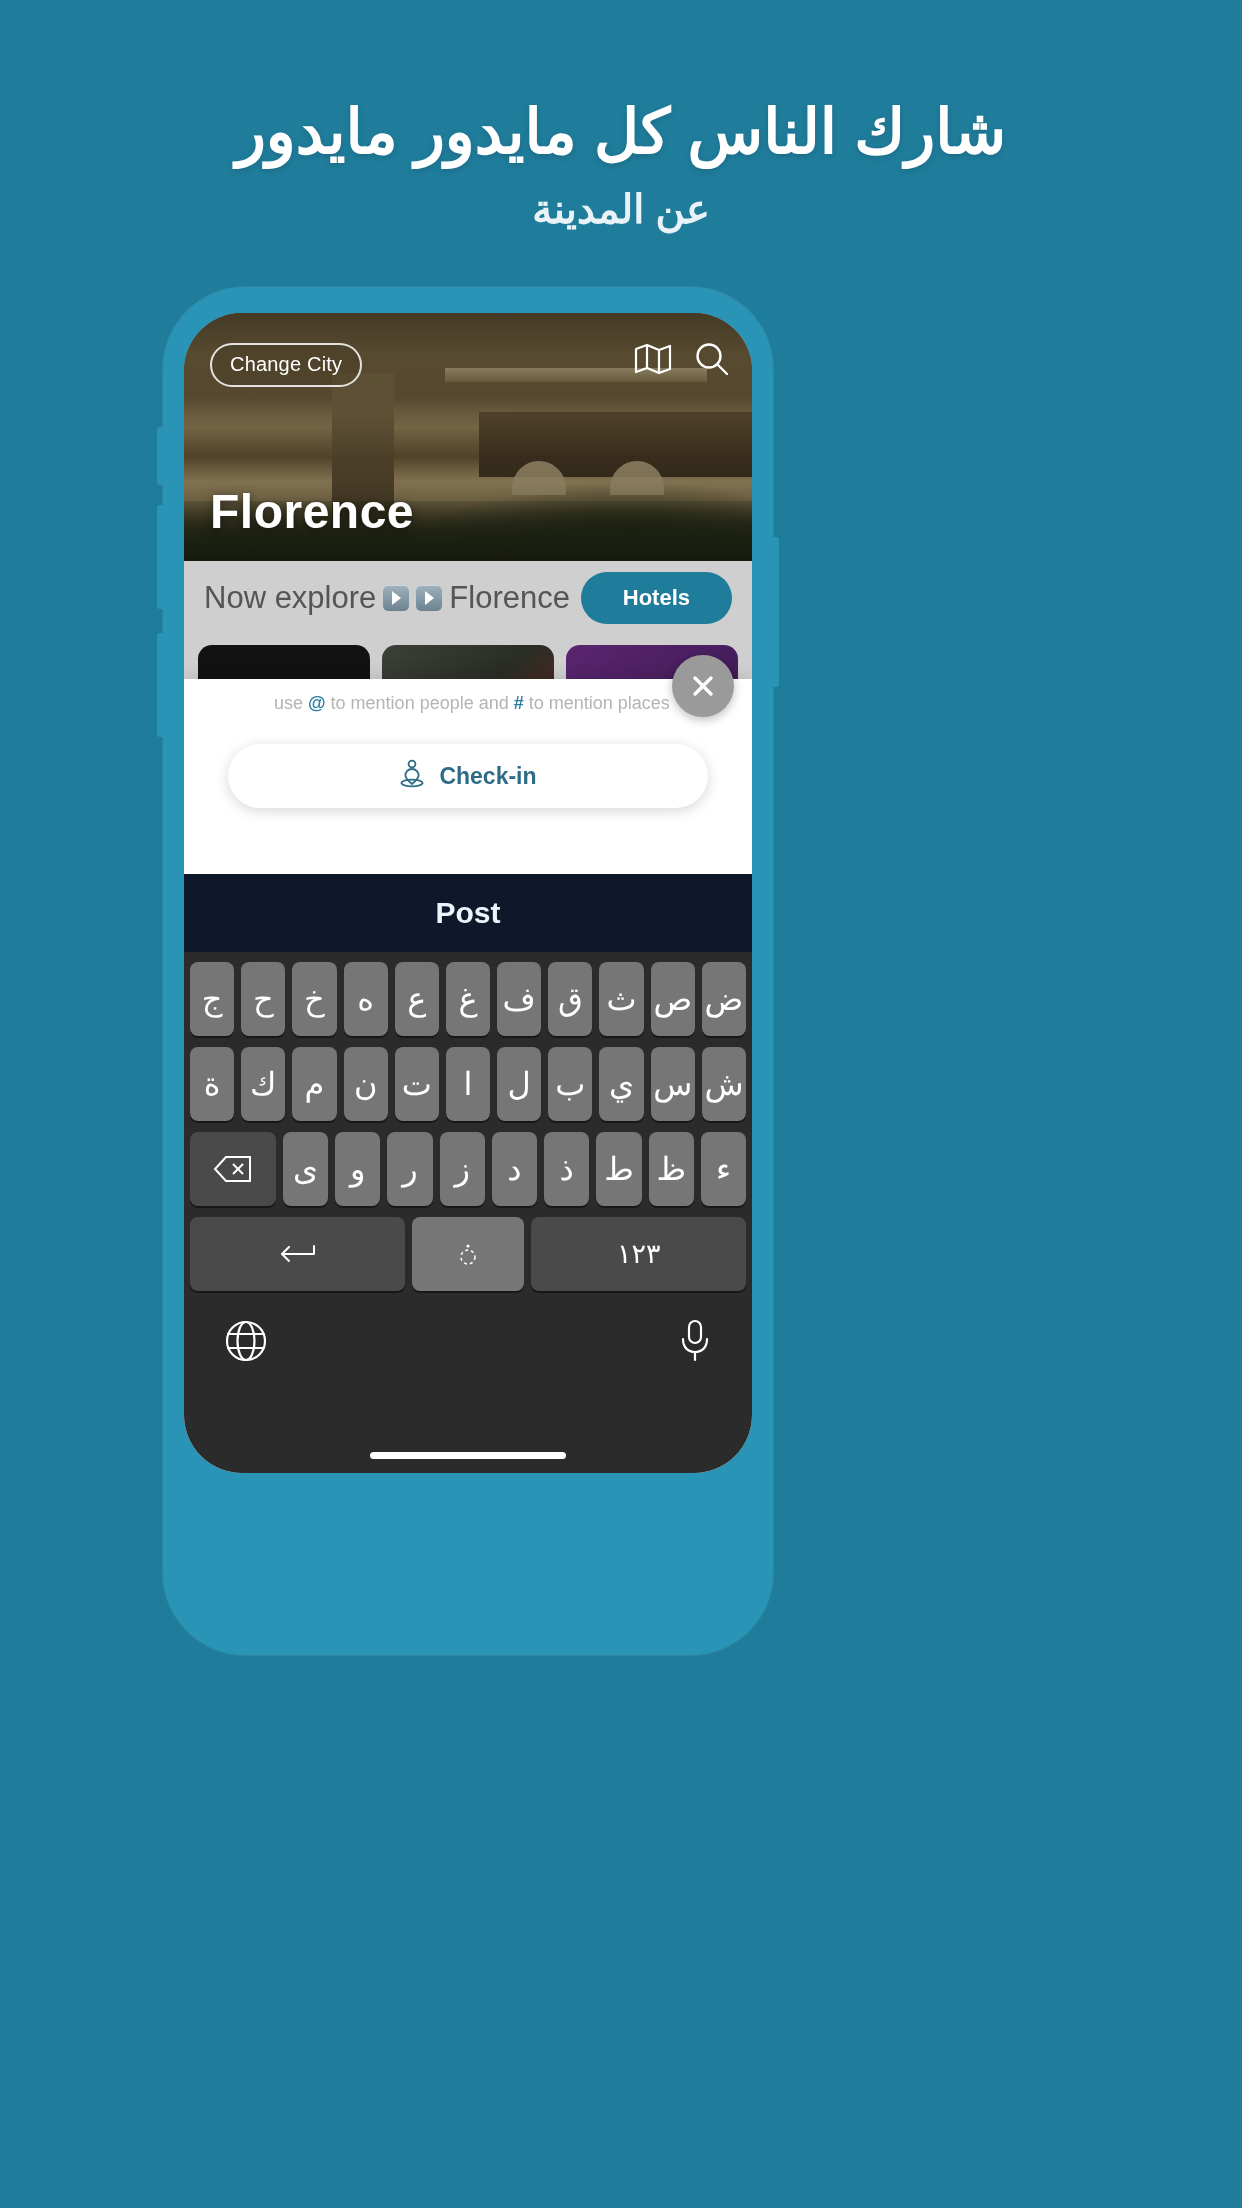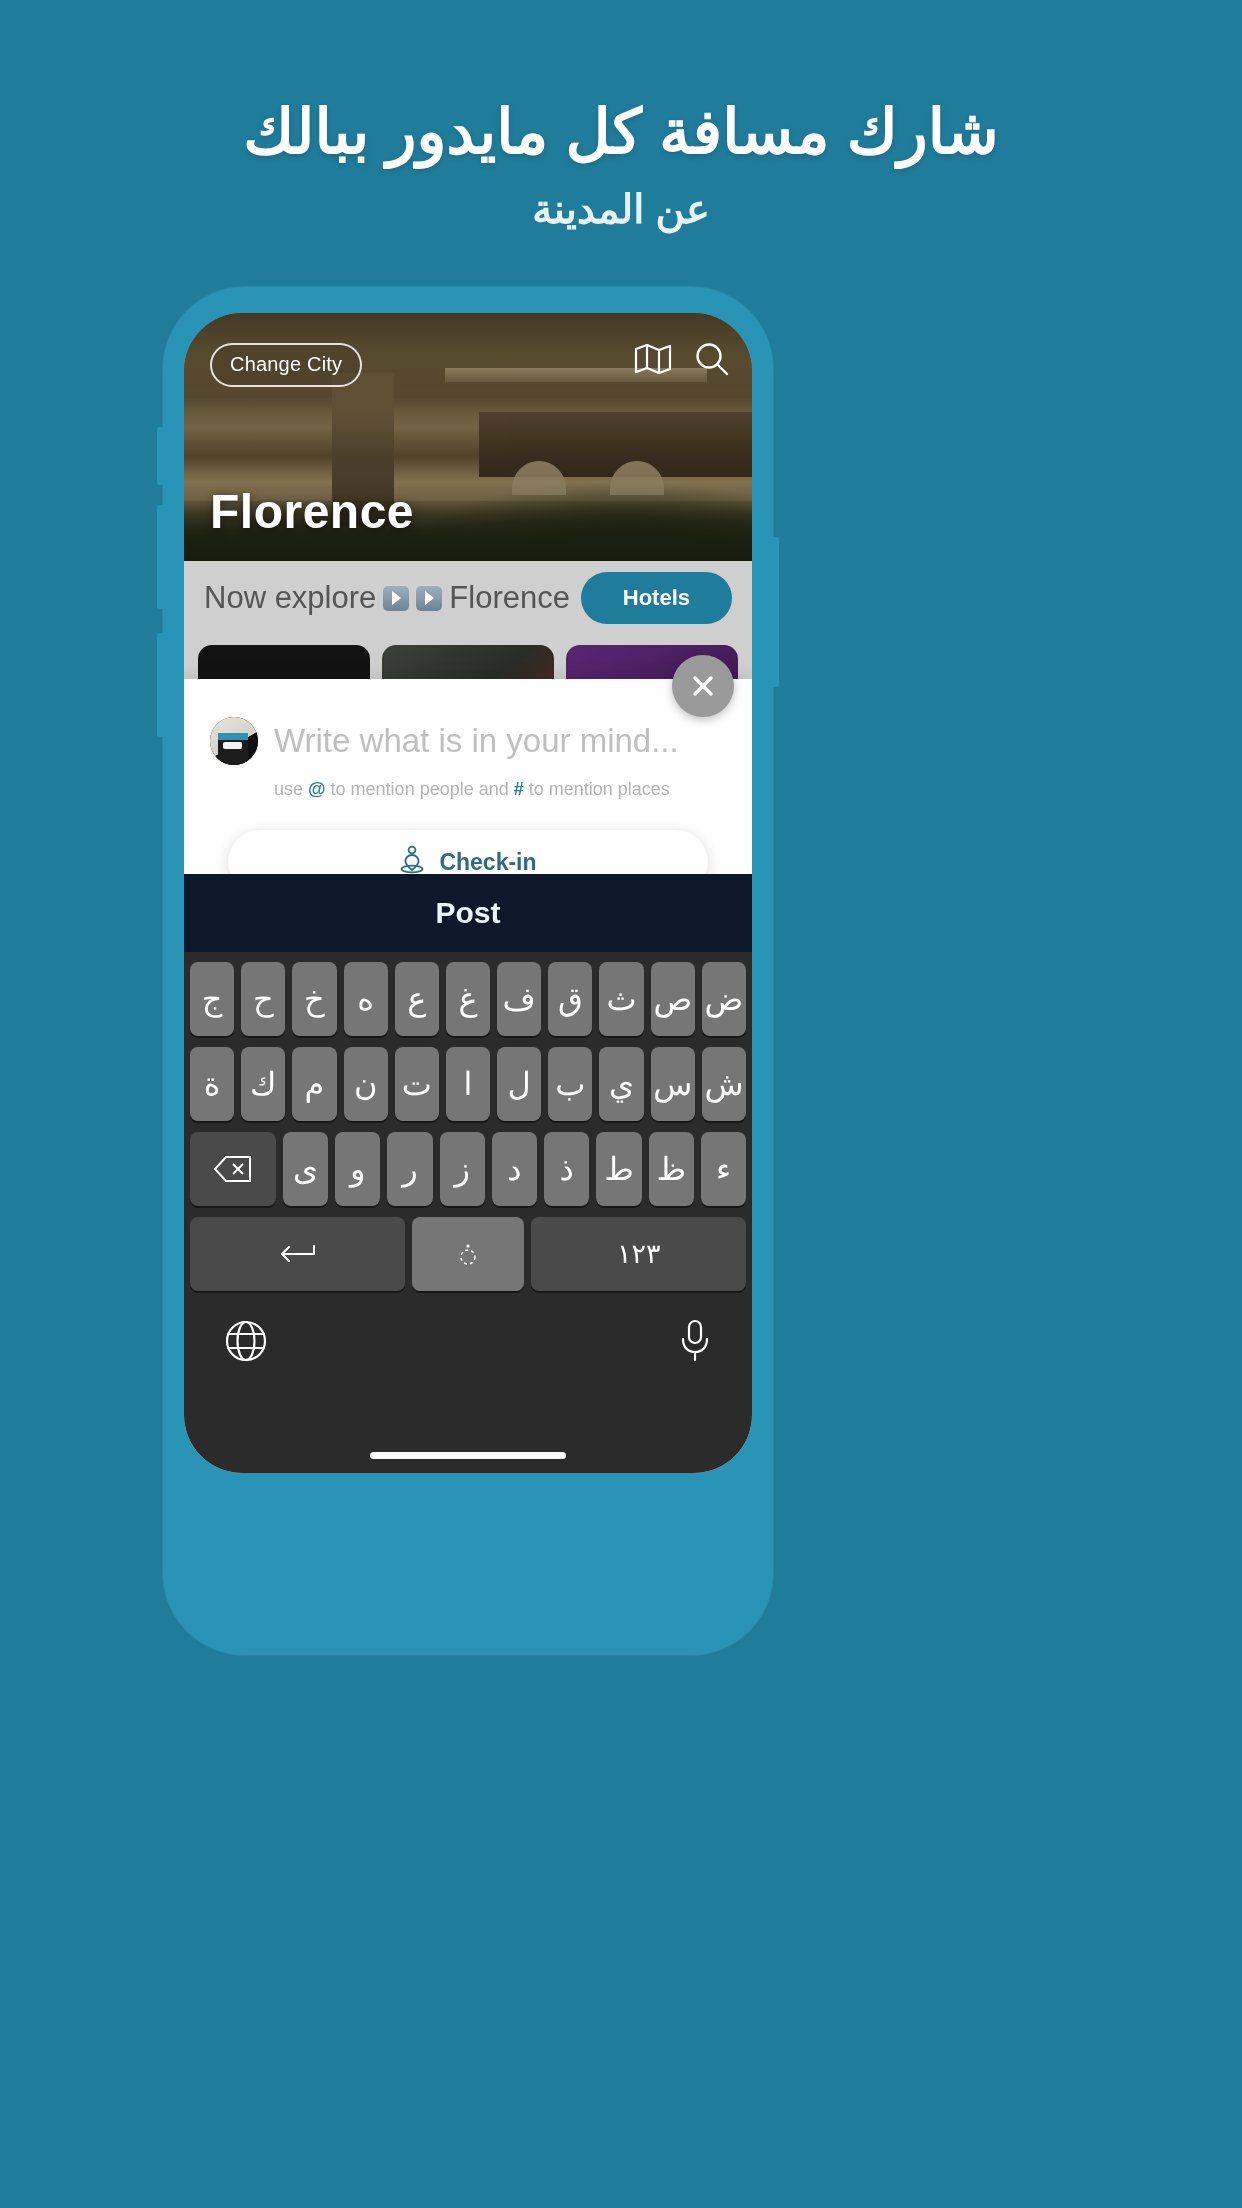--- a/index.html
+++ b/index.html
@@ -196,21 +196,21 @@
   .homebar{
     position:absolute; left:50%; bottom:14px; transform:translateX(-50%);
     width:196px; height:7px; border-radius:4px; background:#fff;
   }
 </style>
 </head>
 <body>
 
 <div class="stage">
 
-  <div class="headline">شارك مسافة كل مايدور ببالك</div>
+  <div class="headline">شارك الناس كل مايدور مايدور</div>
   <div class="subhead">عن المدينة</div>
 
   <div class="phone">
     <div class="phone-inner-bezel"></div>
     <div class="side-btn s1"></div>
     <div class="side-btn s2"></div>
     <div class="side-btn s3"></div>
     <div class="side-btn-r"></div>
 
     <div class="screen">
@@ -291,29 +291,20 @@
       </div>
 
       <div class="sheet">
         <div class="close-fab">
           <svg width="26" height="26" viewBox="0 0 26 26" fill="none" stroke="#fff" stroke-width="3.4" stroke-linecap="round">
             <path d="M5 5 L21 21"></path>
               <path d="M21 5 L5 21"></path>
           </svg>
         </div>
 
-        <div class="composer-row">
-          <div class="avatar">
-            <div class="av-map"></div>
-              <div class="av-phone"></div>
-              <div class="av-bar"></div>
-              <div class="av-chip"></div>
-          </div>
-          <div class="placeholder">Write what is in your mind...</div>
-        </div>
 
         <div class="hint">
           <span>use </span><span class="tk">@</span><span> to mention people and </span><span class="tk">#</span><span> to mention places</span>
         </div>
 
         <div class="actions">
           <div class="pill wide">
             <span>
               <svg width="26" height="30" viewBox="0 0 26 30" fill="none" stroke="#2E6C85" stroke-width="1.8" stroke-linecap="round">
                 <circle cx="13" cy="6" r="3.4"></circle>

